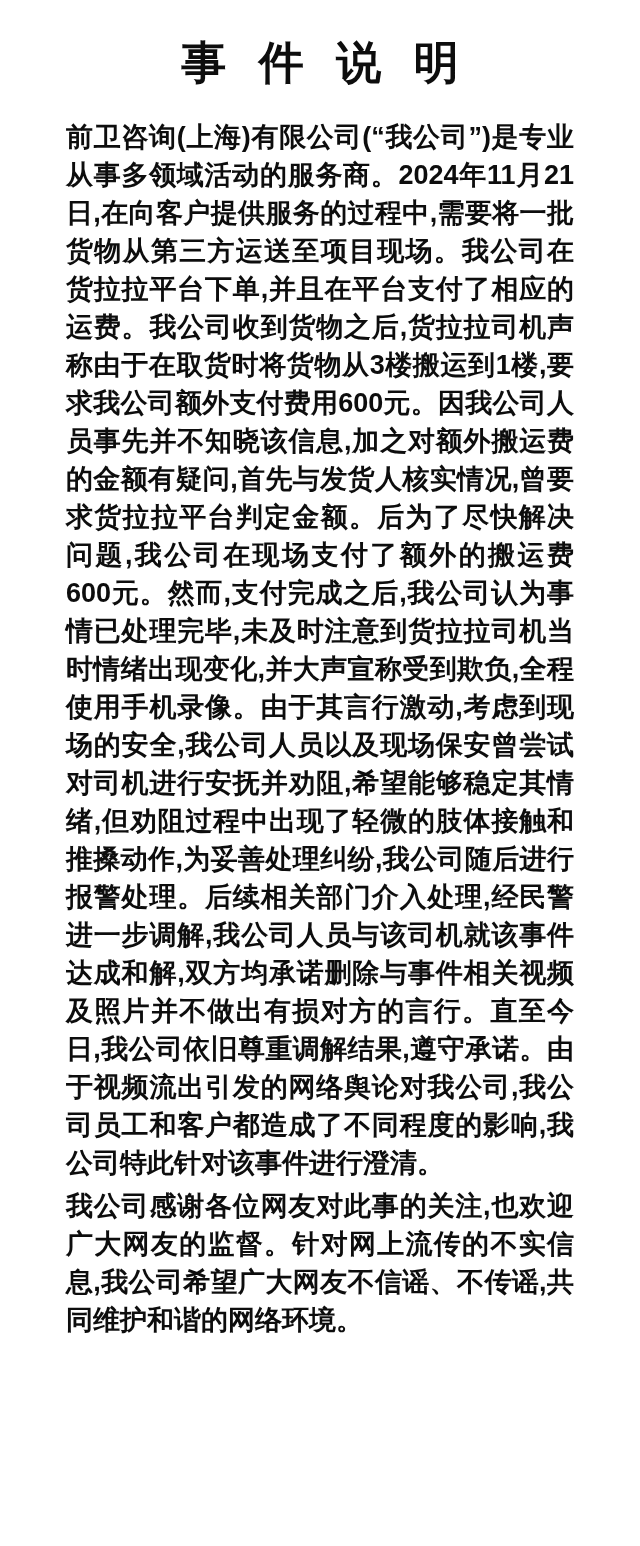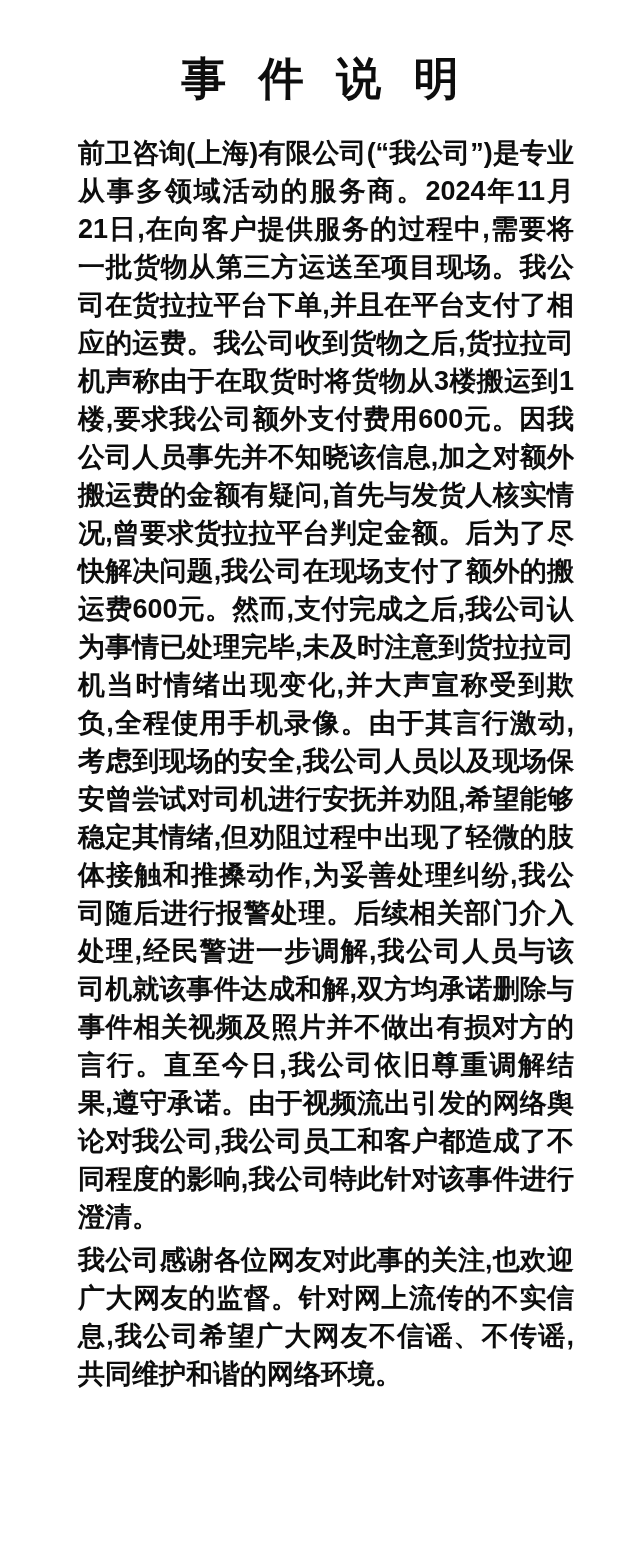--- a/index.html
+++ b/index.html
@@ -14,31 +14,31 @@
     font-family: "Liberation Sans", sans-serif;
     overflow: hidden;
   }
   .doc {
     box-sizing: border-box;
     width: 640px;
     height: 1546px;
     padding: 34px 66px 0 66px;
   }
   .doc-title {
-    margin: 16px 0 26px 0;
+    margin: 0 0 26px 0;
     text-align: center;
     font-size: 45px;
     line-height: 58px;
     font-weight: 700;
     letter-spacing: 10px;
     text-indent: 10px;
     white-space: nowrap;
   }
   .statement-body p {
-    margin: 0 0 5px 12px;
+    margin: 0 0 5px 0;
     font-size: 27px;
     line-height: 38px;
     font-weight: 700;
     text-align: justify;
     letter-spacing: 0;
   }
 </style>
 </head>
 <body style="color: rgb(13, 13, 13); background: rgb(255, 255, 255);">
 

